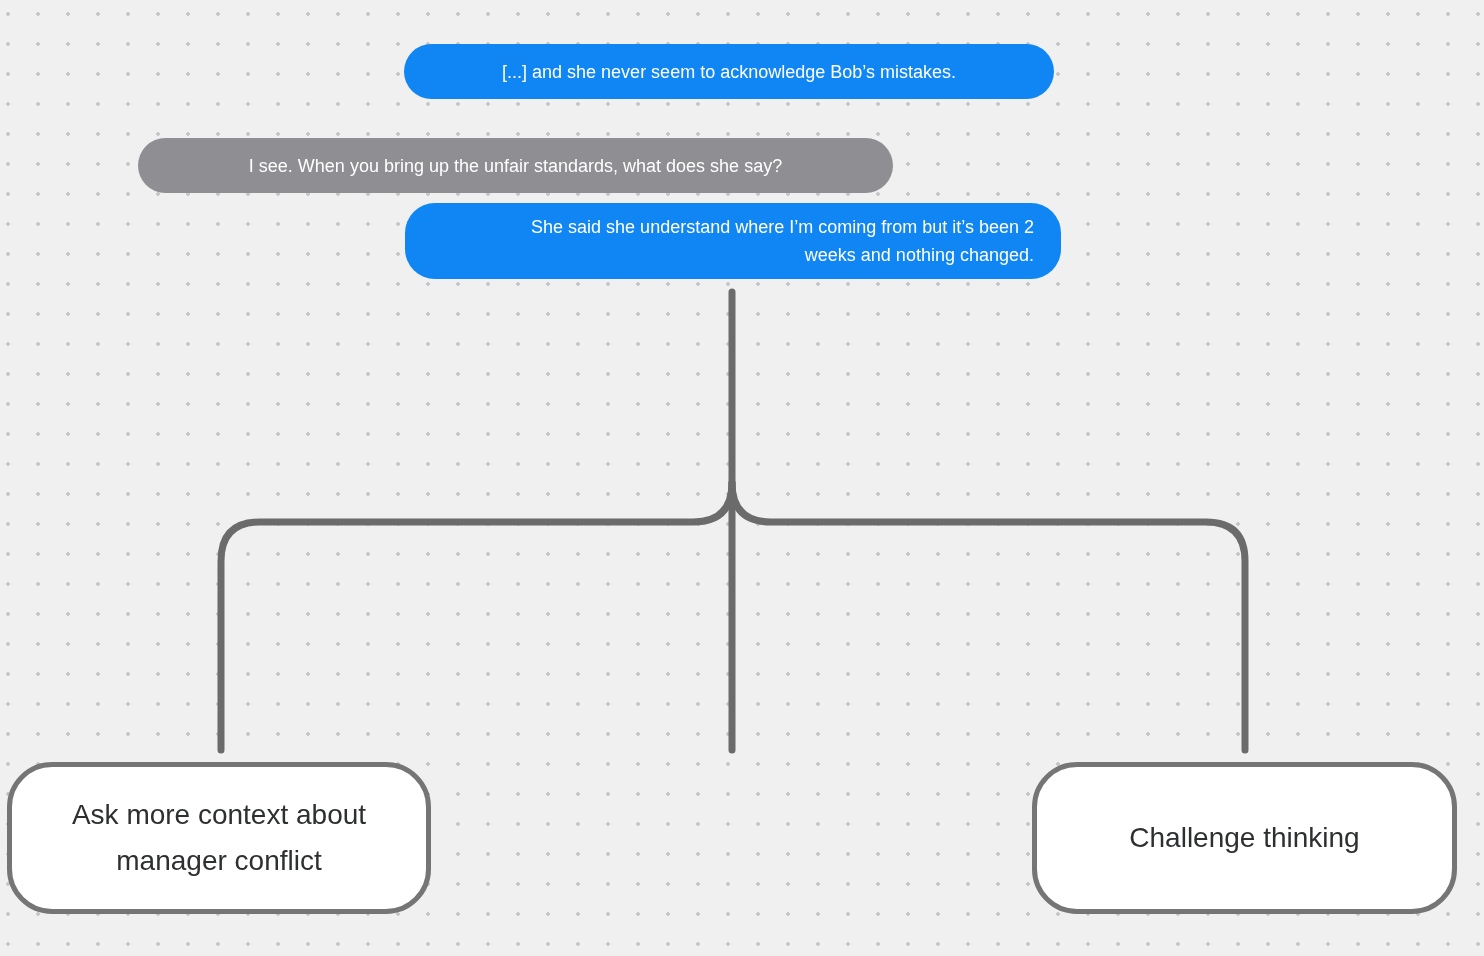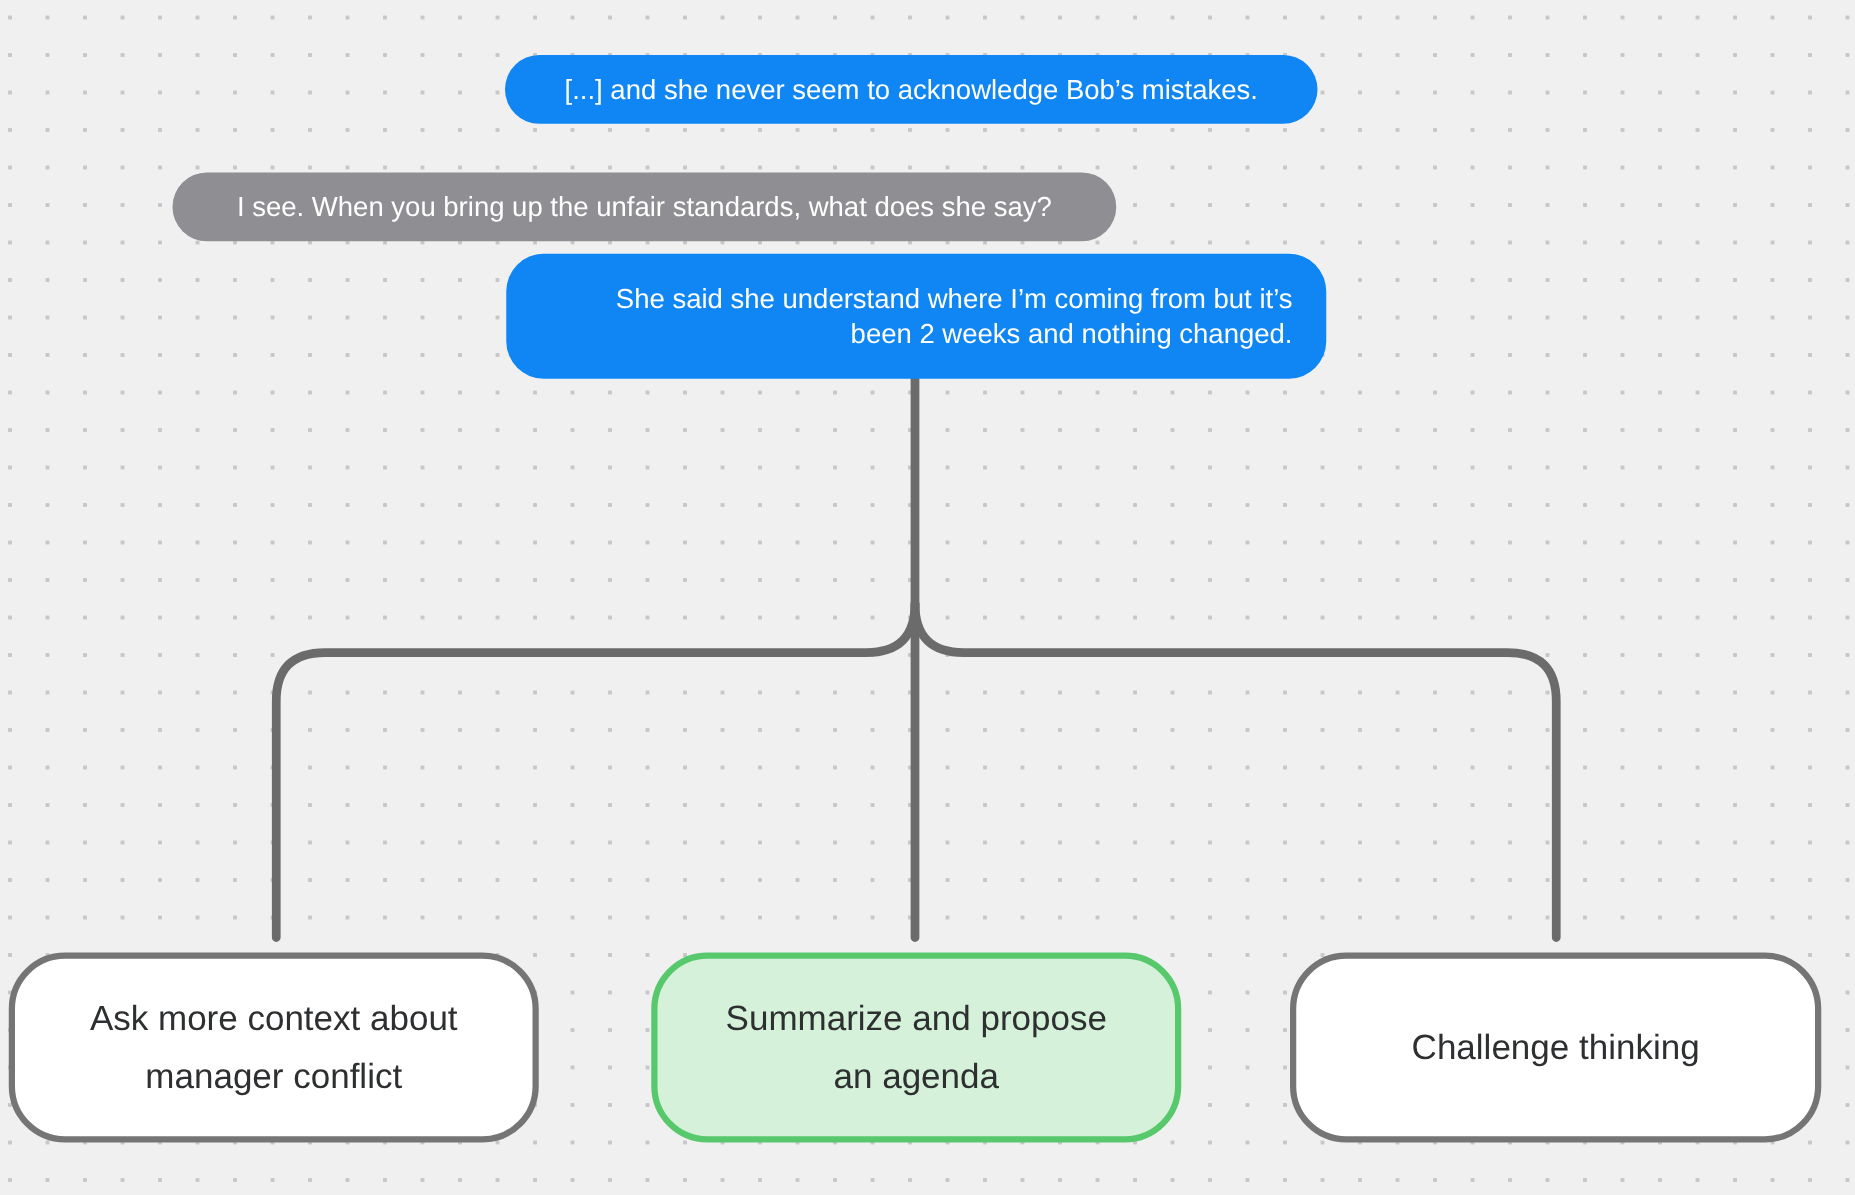--- a/index.html
+++ b/index.html
@@ -27,33 +27,33 @@
   .connectors path {
     fill: none;
     stroke: #6b6b6b;
     stroke-width: 7;
     stroke-linecap: round;
   }
   .bubble {
     position: absolute;
     box-sizing: border-box;
     color: #ffffff;
-    font-size: 22px;
+    font-size: 18px;
     line-height: 28px;
     display: flex;
     align-items: center;
     border-radius: 30px;
     padding: 0 27px;
   }
   .bubble.user { background: #0f86f3; }
   .bubble.assistant { background: #8e8e93; }
   .bubble.single { justify-content: center; white-space: nowrap; }
   .bubble.b1 { left: 404px; top: 44px;  width: 650px; height: 55px; border-radius: 27.5px; }
   .bubble.b2 { left: 138px; top: 138px; width: 755px; height: 55px; border-radius: 27.5px; }
-  .bubble.b3 { left: 405px; top: 203px; width: 656px; height: 100px; justify-content: flex-end; align-items: center; }
+  .bubble.b3 { left: 405px; top: 203px; width: 656px; height: 76px; justify-content: flex-end; align-items: center; }
   .bubble.b3 .txt { max-width: 545px; text-align: right; }
   .node {
     position: absolute;
     top: 762px;
     width: 424px;
     height: 152px;
     box-sizing: border-box;
     background: #ffffff;
     border: 5px solid #757575;
     border-radius: 45px;
@@ -95,21 +95,18 @@
   </div>
 
   <div class="bubble user b3">
     <span class="txt">She said she understand where I’m coming from but it’s been 2 weeks and nothing changed.</span>
   </div>
 
   <div class="node n1">
     <span class="txt">Ask more context about manager conflict</span>
   </div>
 
-  <div class="node n2 selected">
-    <span class="txt">Summarize and propose an agenda</span>
-  </div>
 
   <div class="node n3">
     <span class="txt">Challenge thinking</span>
   </div>
 
 </div>
 
 </body></html>

